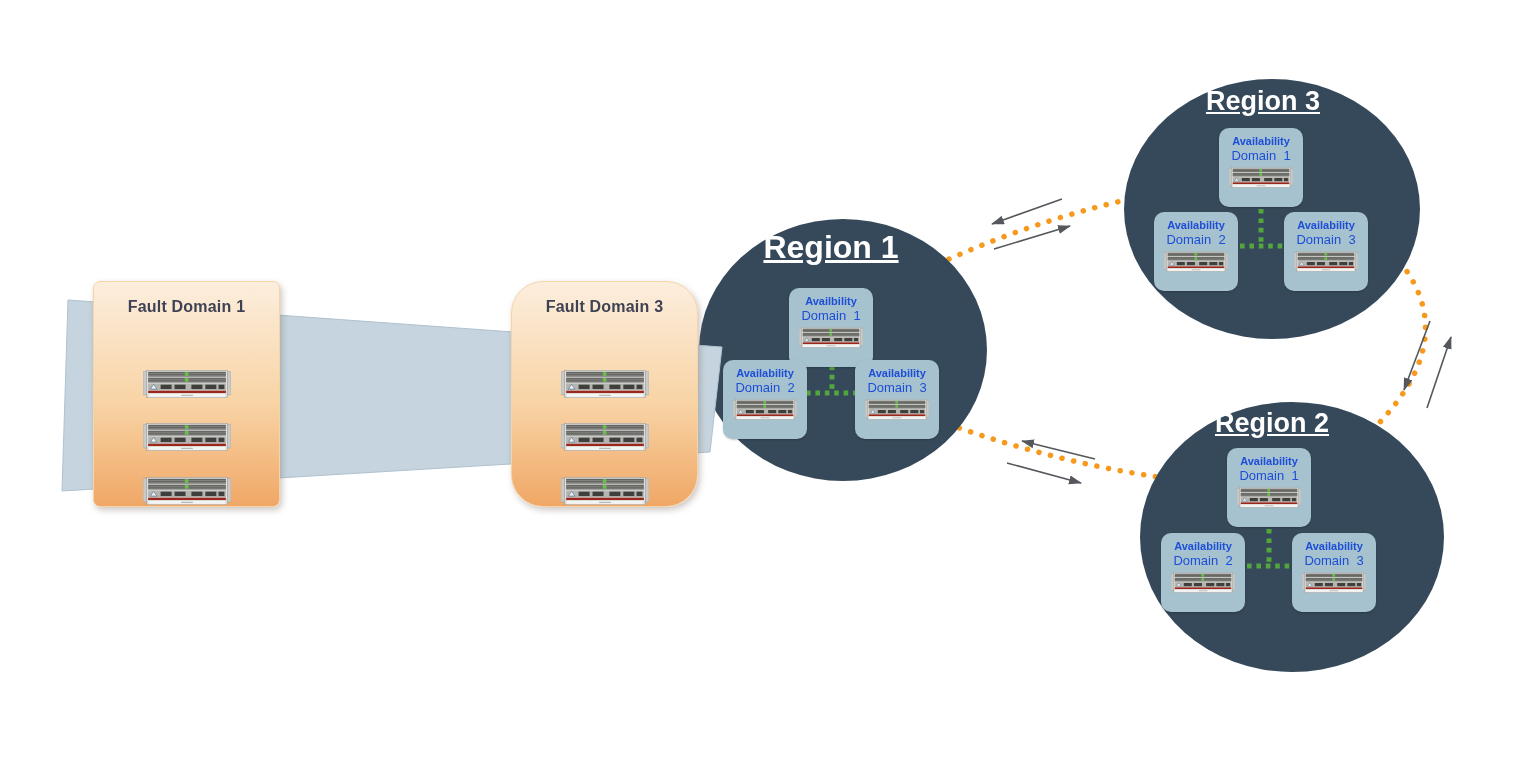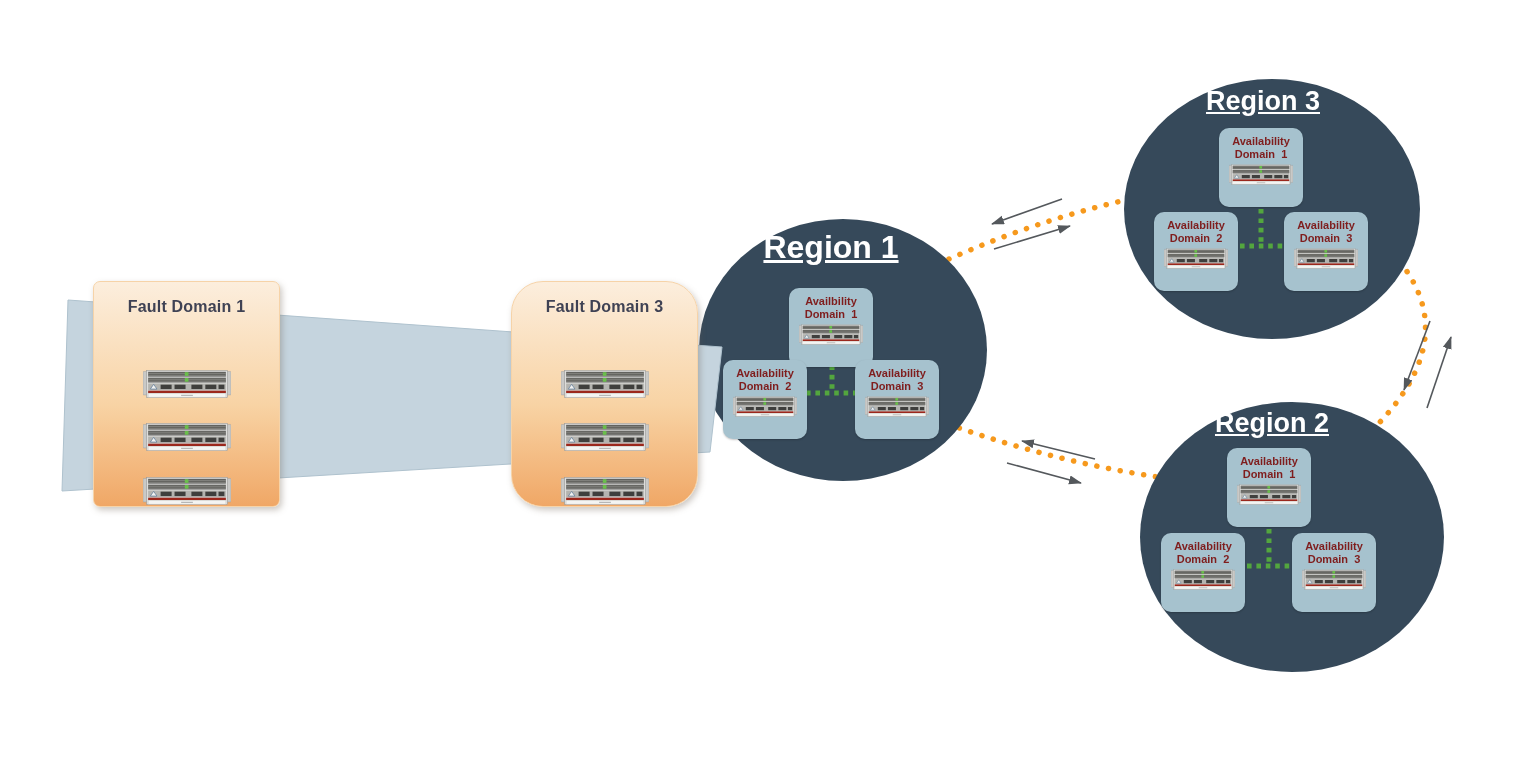--- a/index.html
+++ b/index.html
@@ -31,25 +31,25 @@
   .rack-lg { width:112px; height:38px; margin-top:8px; display:block; }
   .rack-lg.first { margin-top:38px; }
 
   .region-title {
     position:absolute; width:220px; text-align:center;
     font-size:27px; font-weight:700; color:#FFFFFF;text-decoration:underline;
   }
 
   .ad {
     position:absolute; width:84px; height:79px; border-radius:10px;
-    background:#A6C2CE; text-align:center; color:#7f1d1d;
+    background:#A6C2CE; text-align:center; color:#1d4ed8;
     box-shadow:0 1px 2px rgba(0,0,0,0.22);
   }
   .ad-l1 { margin-top:7px; font-size:11px; font-weight:700; line-height:1.2; }
-  .ad-l2 { font-size:11px; font-weight:700; line-height:1.2; white-space:pre; }
+  .ad-l2 { font-size:13px; font-weight:400; line-height:1.2; white-space:pre; }
   .rack-sm { width:64px; height:22px; margin-top:3px; display:inline-block; }
 </style>
 </head>
 <body>
 
 <div class="canvas">
 
   <svg class="layer" width="1526" height="766" viewBox="0 0 1526 766">
     <defs>
       <marker id="arrowhead" markerWidth="15" markerHeight="11" refX="12" refY="4.5" orient="auto" markerUnits="userSpaceOnUse">

